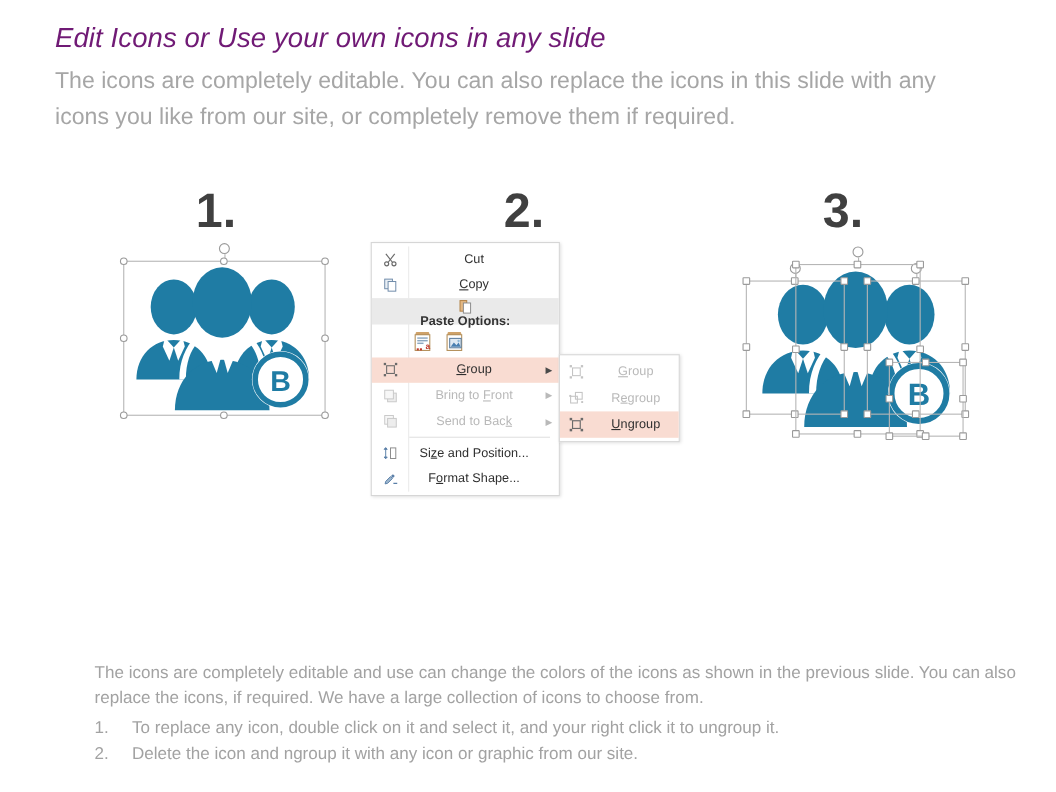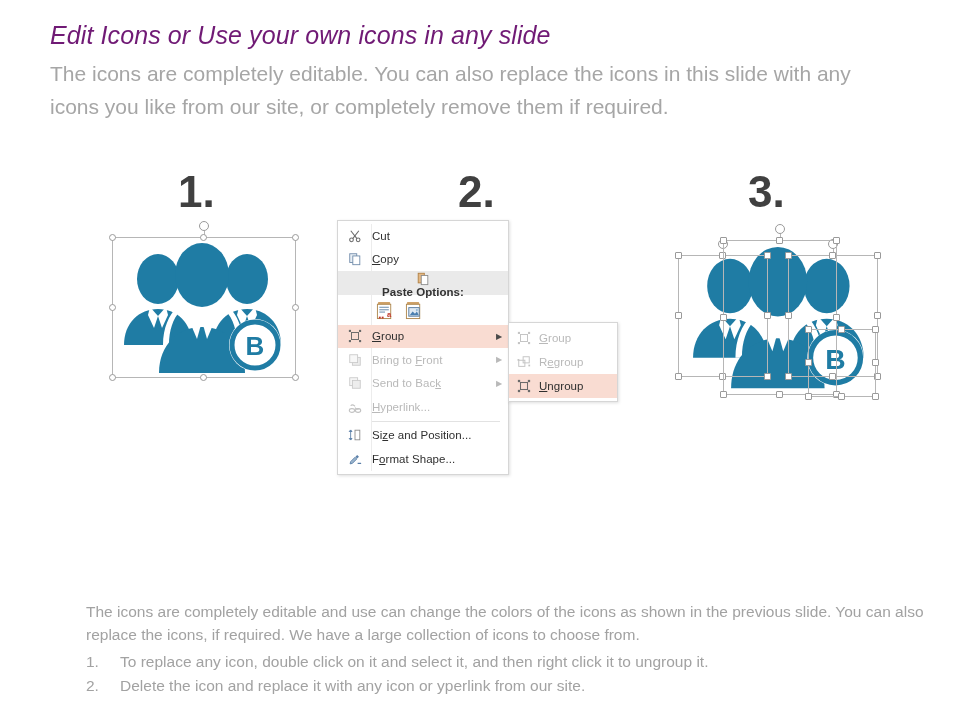--- a/index.html
+++ b/index.html
@@ -68,21 +68,21 @@
     box-sizing:border-box;
   }
   .mi{
     position:relative;display:flex;align-items:center;height:23.5px;
     padding-left:0;box-sizing:border-box;
   }
   .mi .gl{
     width:34px;min-width:34px;height:100%;display:flex;
     align-items:center;justify-content:center;
   }
-  .mi .lbl{flex:1;white-space:nowrap;letter-spacing:.05px;}
+  .mi .lbl{flex:1;white-space:nowrap;letter-spacing:.05px;text-align:center;}
   .mi .lbl u{text-decoration:underline;}
   .mi .arr{
     width:18px;min-width:18px;display:flex;align-items:center;
     justify-content:center;font-size:8px;color:#4a4a4a;
   }
   .mi.disabled{color:#b9b9b9;}
   .mi.disabled .arr{color:#b9b9b9;}
   .mi.hl{background:#f9dcd2;}
   .mi.band{background:#eaeaea;font-weight:bold;flex-direction:column;}
   .mi.band .lbl{font-weight:bold;color:#333;}
@@ -278,34 +278,20 @@
       <span class="gl">
         <svg class="gi" width="14" height="14" viewBox="0 0 16 16">
           <rect x="2" y="2" width="9" height="9" fill="#f7f7f7" stroke="#c8c8c8" stroke-width="1"></rect>
           <rect x="5" y="5" width="9" height="9" fill="#ededed" stroke="#c8c8c8" stroke-width="1"></rect>
         </svg>
       </span>
       <span class="lbl">Send to Bac<u>k</u></span>
       <span class="arr">▶</span>
     </div>
 
-    <div class="mi disabled">
-      <span class="gl">
-        <svg class="gi" width="14" height="14" viewBox="0 0 16 16">
-          <g fill="none" stroke="#c2c2c2" stroke-width="1.3">
-            <path d="M3 6.5a3 3 0 014.2 0L8 7.3"></path>
-              <path d="M13 9.5a3 3 0 01-4.2 0L8 8.7"></path>
-            <ellipse cx="4.5" cy="12" rx="3" ry="2.2"></ellipse>
-              <ellipse cx="11.5" cy="12" rx="3" ry="2.2"></ellipse>
-          </g>
-        </svg>
-      </span>
-      <span class="lbl"><u>H</u>yperlink...</span>
-      <span class="arr"></span>
-    </div>
 
     <div class="sep-sm"></div>
 
 
     <div class="mi">
       <span class="gl">
         <svg class="gi" width="14" height="14" viewBox="0 0 16 16">
           <g stroke="#5a7fa8" fill="#5a7fa8" stroke-width="1">
             <path d="M3 3l0 10" stroke-width="1"></path>
             <path d="M3 2.2l1.6 1.8H1.4z"></path>
@@ -453,22 +439,22 @@
       <span class="h sq bc"></span>
       <span class="h sq br"></span>
     </div>
   </div>
 
   <div class="note">
     <p>The icons are completely editable and use can change the colors of the icons as shown in the previous slide. You can also replace the icons, if required. We have a large collection of icons to choose from.</p>
     <ol>
       <li>
         <span class="n">1.</span>
-        <span>To replace any icon, double click on it and select it, and then right click it to ungroup it.</span>
+        <span>To replace any icon, double click on it and select it, and your right click it to ungroup it.</span>
       </li>
       <li>
         <span class="n">2.</span>
-        <span>Delete the icon and replace it with any icon or yperlink from our site.</span>
+        <span>Delete the icon and ngroup it with any icon or graphic from our site.</span>
       </li>
     </ol>
   </div>
 
 </div>
 
 </body></html>

